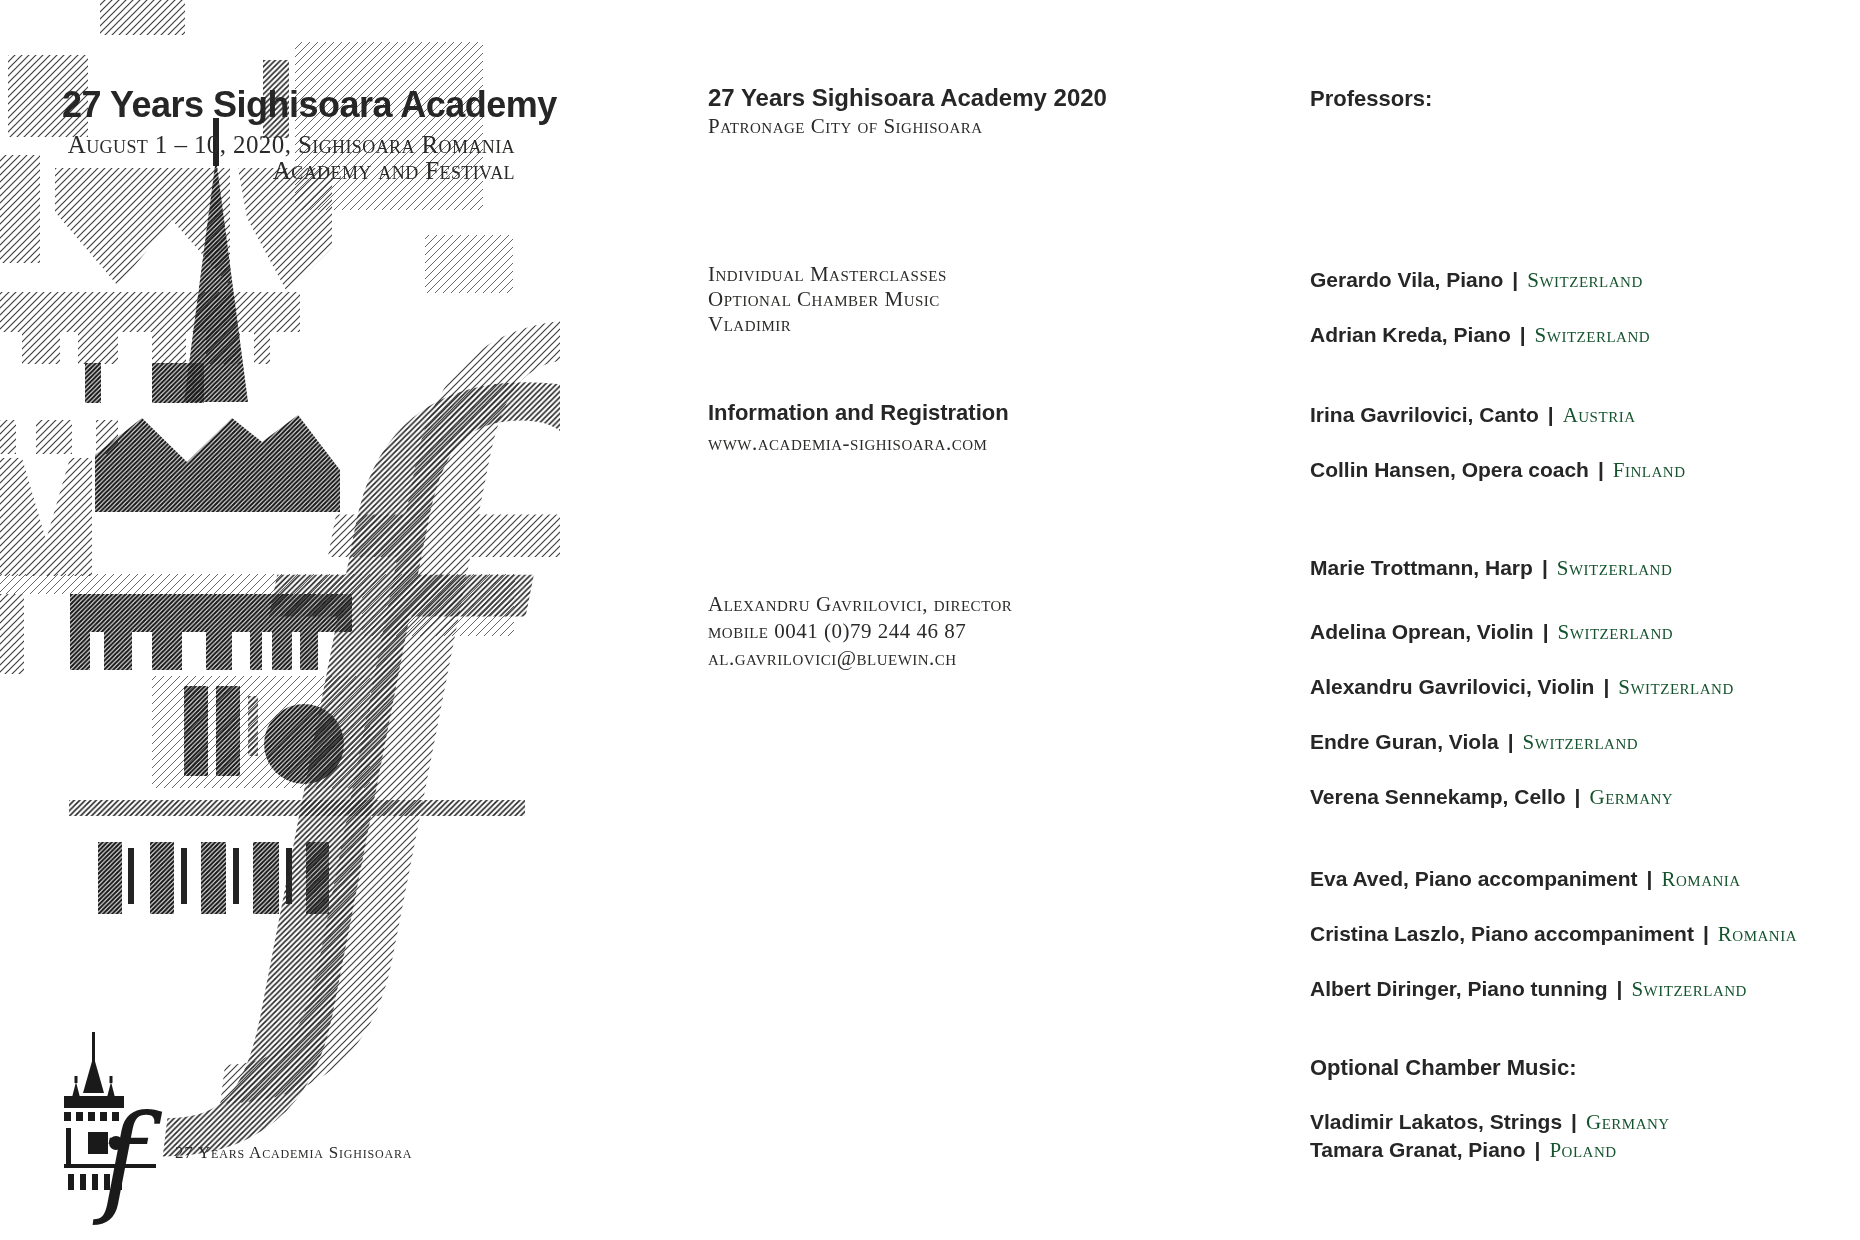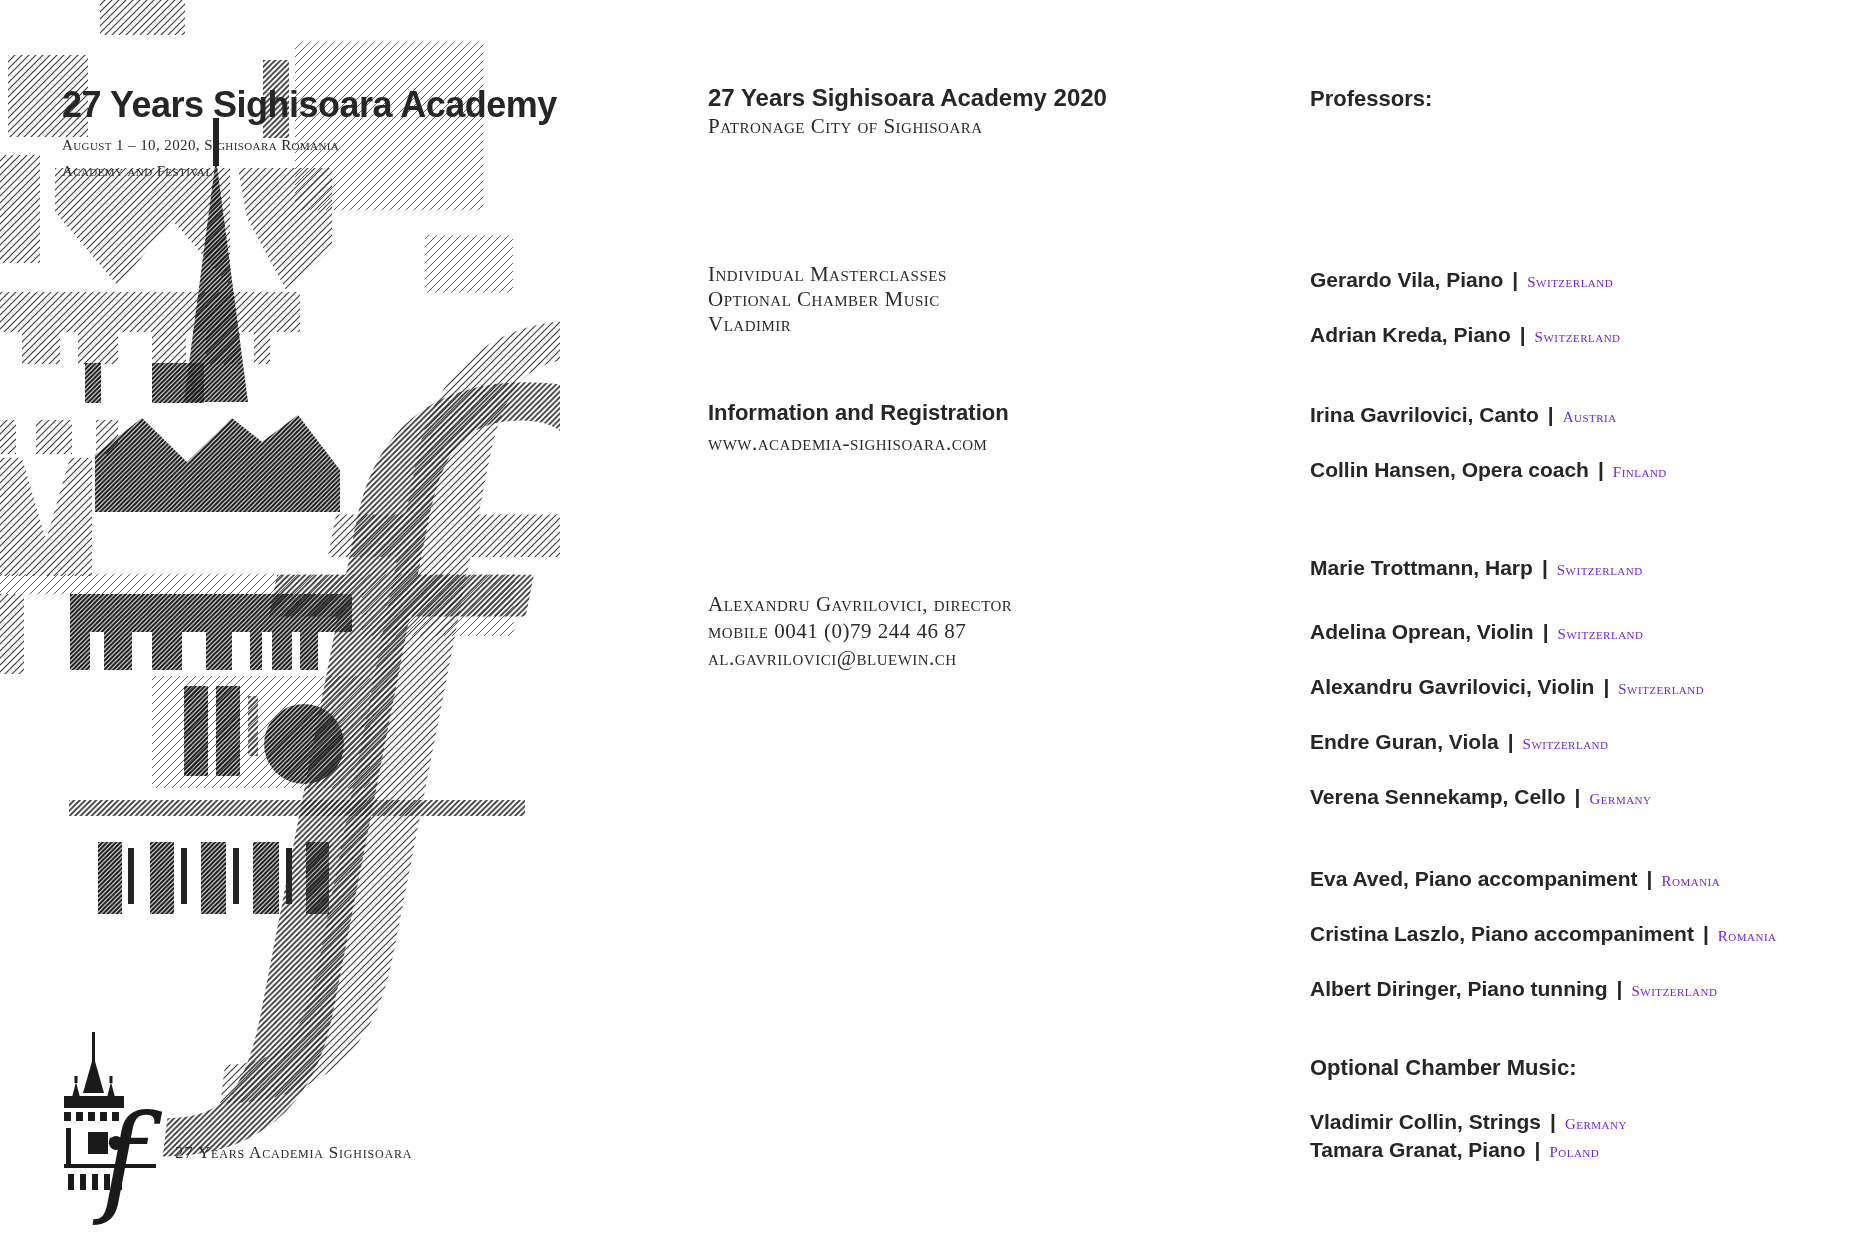--- a/index.html
+++ b/index.html
@@ -2,34 +2,34 @@
 <html><head>
 <meta charset="utf-8">
 <style>
   html,body{margin:0;padding:0;background:#fff;}
   .page{position:relative;width:1860px;height:1240px;background:#ffffff;overflow:hidden;
         font-family:"Liberation Sans",sans-serif;color:#272727;}
   .abs{position:absolute;white-space:nowrap;}
   
   .masthead{position:absolute;left:62px;top:84px;width:453px;}
   .title{font-size:36px;font-weight:bold;letter-spacing:-0.5px;color:#262626;white-space:nowrap;}
-  .sub{font-family:"Liberation Serif",serif;font-variant:small-caps;font-size:15px;
-       letter-spacing:0.4px;color:#2b2a28;text-align:left;margin-top:6px;line-height:26px;white-space:nowrap;}
+  .sub{font-family:"Liberation Serif",serif;font-variant:small-caps;font-size:25px;
+       letter-spacing:0.4px;color:#2b2a28;text-align:right;margin-top:6px;line-height:26px;white-space:nowrap;}
   .sub2{margin-top:0;}
   
   .info-item{position:absolute;left:708px;white-space:nowrap;}
   .sans-head{font-size:24px;font-weight:bold;color:#262626;}
   .serif-sc{font-family:"Liberation Serif",serif;font-variant:small-caps;font-size:21px;
             letter-spacing:0.5px;color:#2b2a28;line-height:25px;}
   
   .prow{position:absolute;left:1310px;white-space:nowrap;}
   .pname{font-size:21px;font-weight:bold;color:#262626;}
   .psep{font-size:21px;font-weight:bold;color:#262626;margin:0 9px;}
-  .pcountry{font-family:"Liberation Serif",serif;font-variant:small-caps;font-size:15px;
-            letter-spacing:0.5px;color:#6d28d9;}
+  .pcountry{font-family:"Liberation Serif",serif;font-variant:small-caps;font-size:21px;
+            letter-spacing:0.5px;color:#14532d;}
   .ph0{top:86px}  .pr0{top:268px} .pr1{top:323px} .pr2{top:403px} .pr3{top:458px}
   .pr4{top:556px} .pr5{top:620px} .pr6{top:675px} .pr7{top:730px} .pr8{top:785px}
   .pr9{top:867px} .pr10{top:922px} .pr11{top:977px}
   .ph1{top:1055px} .po0{top:1110px} .po1{top:1138px}
   .i-head{top:84px} .i-pat{top:114px}
   .i-off0{top:262px} .i-off1{top:287px} .i-off2{top:312px}
   .i-reg{top:400px} .i-web{top:431px} .i-per{top:506px}
   .i-dir{top:592px} .i-mob{top:619px} .i-mail{top:646px}
   .logo-caption{position:absolute;left:175px;top:1143px;font-family:"Liberation Serif",serif;
                 font-variant:small-caps;font-size:17px;letter-spacing:0.8px;color:#2b2a28;white-space:nowrap;}
@@ -170,18 +170,18 @@
   <div class="prow pr4"><span class="pname">Marie Trottmann, Harp</span><span class="psep">|</span><span class="pcountry">Switzerland</span></div>
   <div class="prow pr5"><span class="pname">Adelina Oprean, Violin</span><span class="psep">|</span><span class="pcountry">Switzerland</span></div>
   <div class="prow pr6"><span class="pname">Alexandru Gavrilovici, Violin</span><span class="psep">|</span><span class="pcountry">Switzerland</span></div>
   <div class="prow pr7"><span class="pname">Endre Guran, Viola</span><span class="psep">|</span><span class="pcountry">Switzerland</span></div>
   <div class="prow pr8"><span class="pname">Verena Sennekamp, Cello</span><span class="psep">|</span><span class="pcountry">Germany</span></div>
   <div class="prow pr9"><span class="pname">Eva Aved, Piano accompaniment</span><span class="psep">|</span><span class="pcountry">Romania</span></div>
   <div class="prow pr10"><span class="pname">Cristina Laszlo, Piano accompaniment</span><span class="psep">|</span><span class="pcountry">Romania</span></div>
   <div class="prow pr11"><span class="pname">Albert Diringer, Piano tunning</span><span class="psep">|</span><span class="pcountry">Switzerland</span></div>
 
   <div class="prow ph1 sans-head" style="font-size:22px">Optional Chamber Music:</div>
-  <div class="prow po0"><span class="pname">Vladimir Collin, Strings</span><span class="psep">|</span><span class="pcountry">Germany</span></div>
+  <div class="prow po0"><span class="pname">Vladimir Lakatos, Strings</span><span class="psep">|</span><span class="pcountry">Germany</span></div>
   <div class="prow po1"><span class="pname">Tamara Granat, Piano</span><span class="psep">|</span><span class="pcountry">Poland</span></div>
 
   <div class="logo-caption">27 Years Academia Sighisoara</div>
 
 </div>
 
 </body></html>

